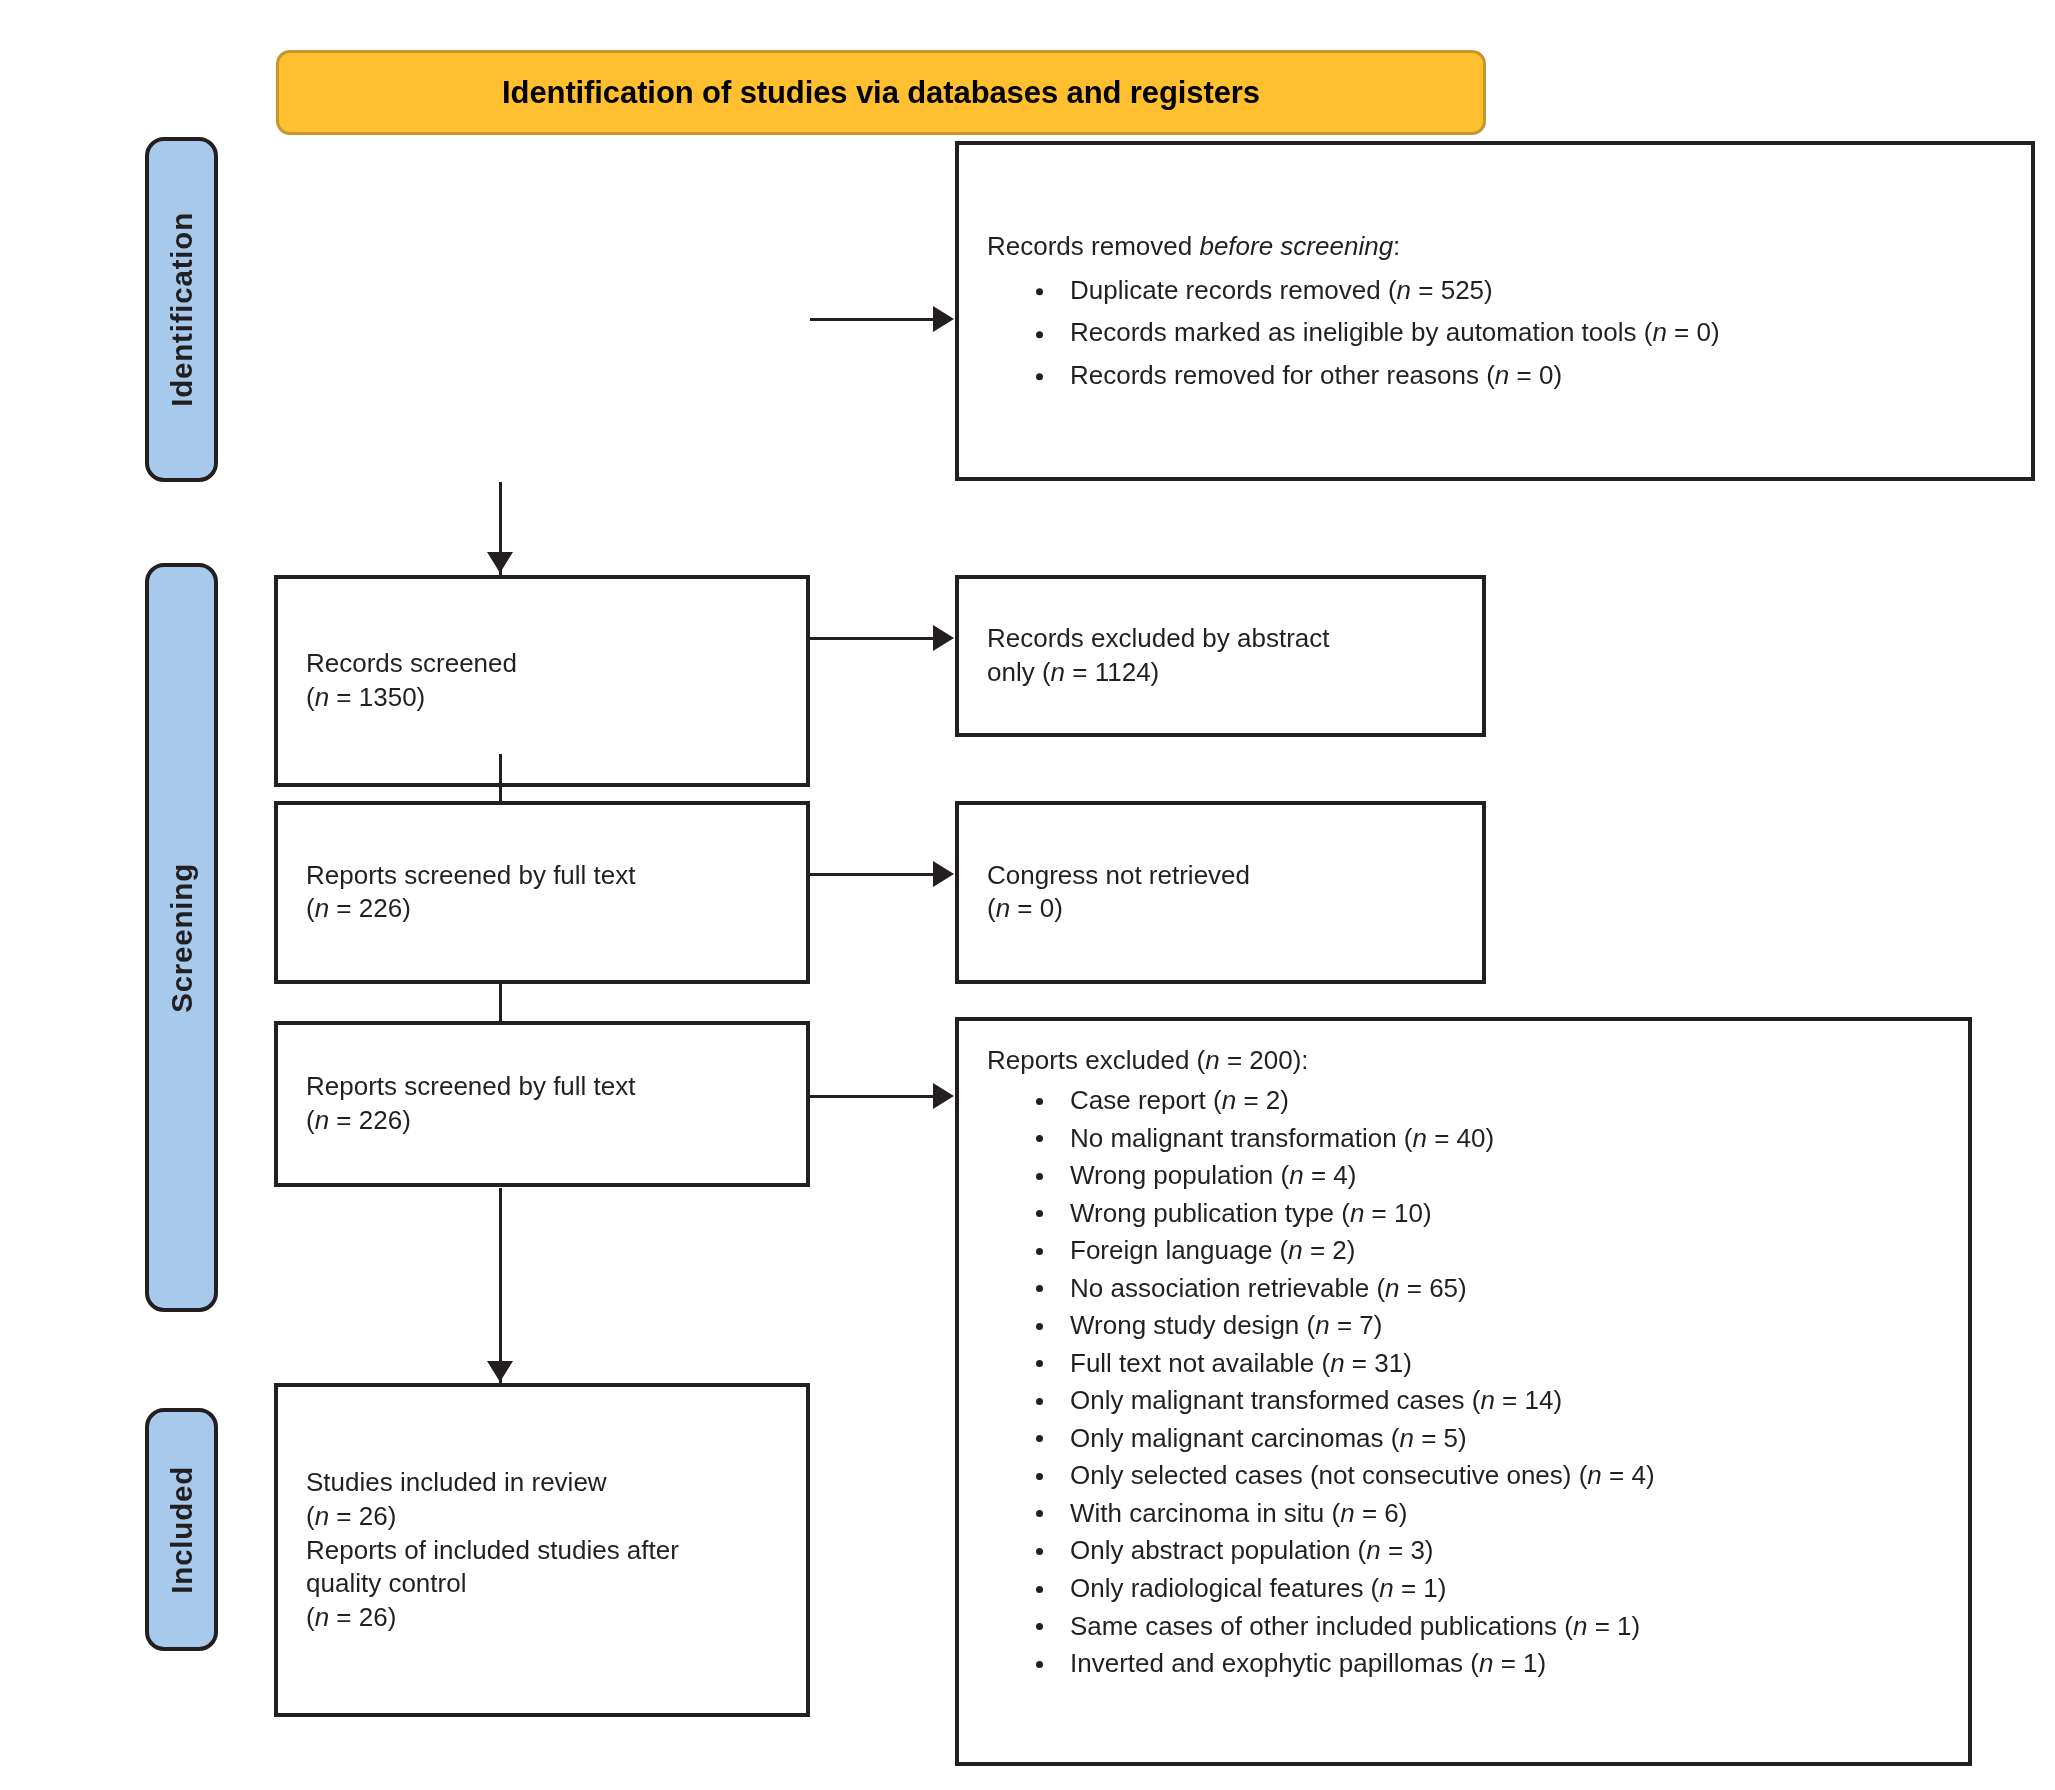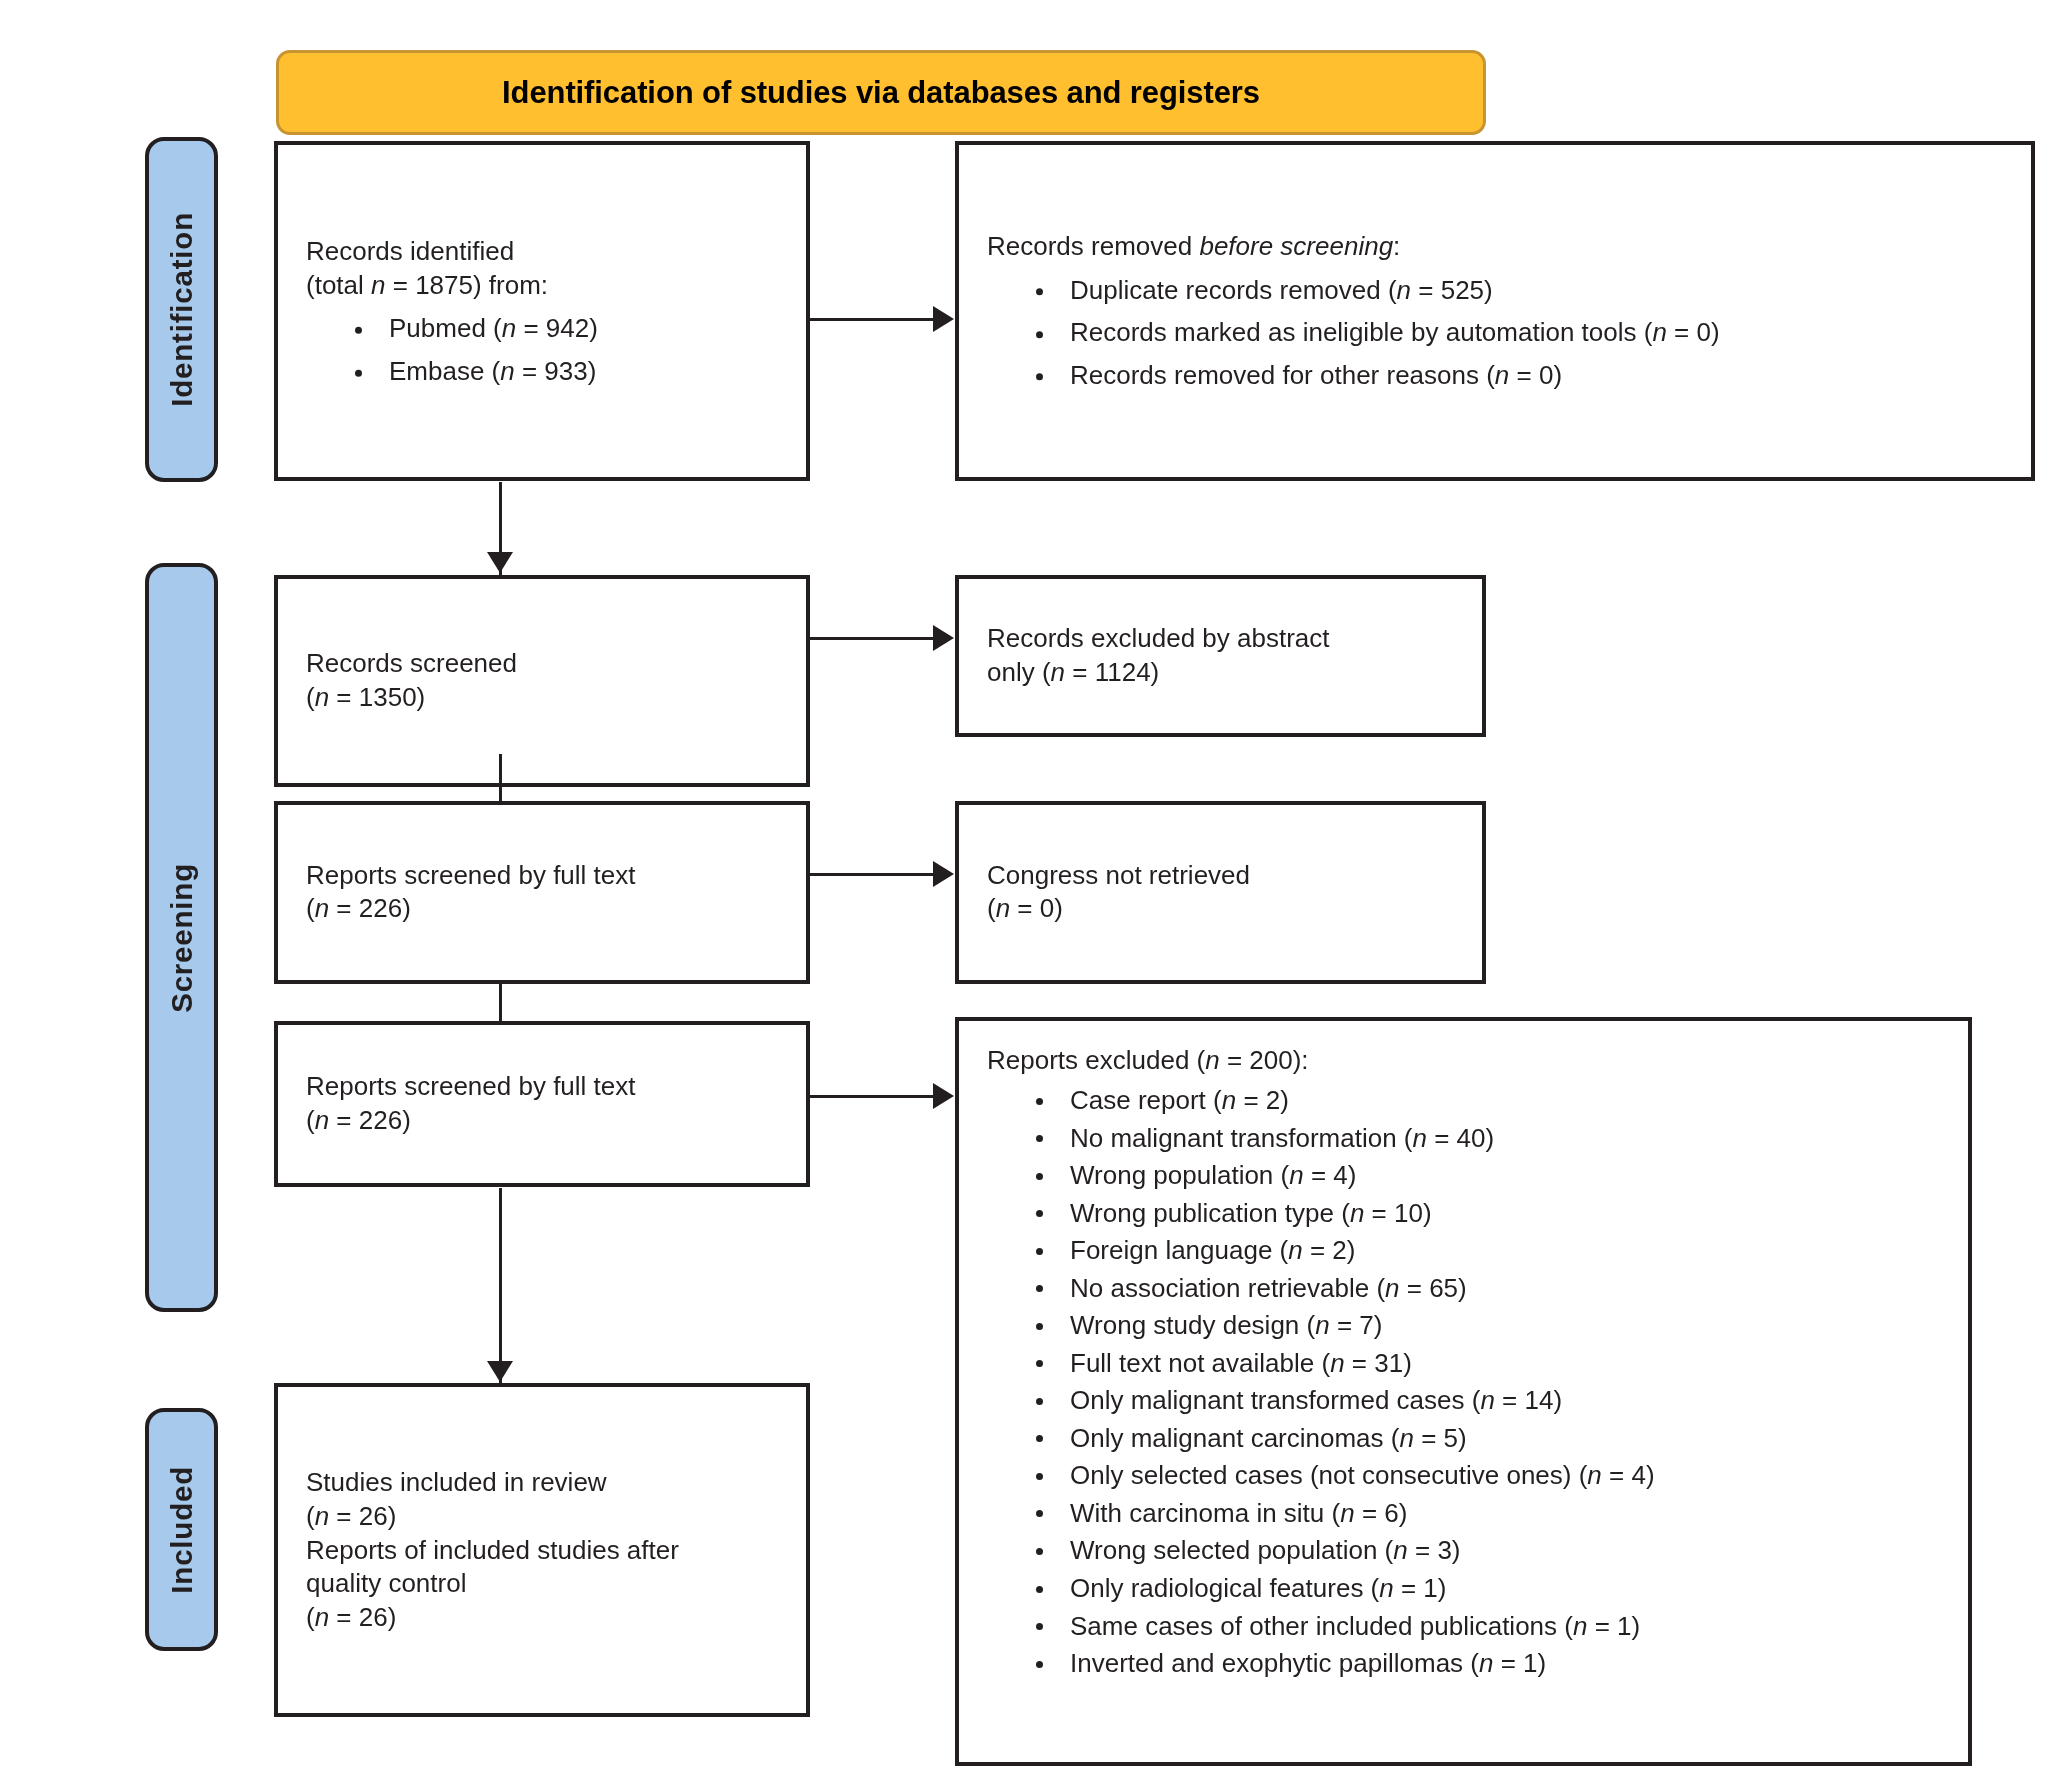--- a/index.html
+++ b/index.html
@@ -144,30 +144,20 @@
   </div>
 
   <div class="stage-label" style="left:145px; top:563px; width:73px; height:749px;">
     <span>Screening</span>
   </div>
 
   <div class="stage-label" style="left:145px; top:1408px; width:73px; height:243px;">
     <span>Included</span>
   </div>
 
-  <div class="fbox" style="left:274px; top:141px; width:536px; height:340px;">
-    <div class="fbox-inner vcenter">
-      <p>Records identified</p>
-      <p><span>(total </span><em>n</em><span> = 1875) from:</span></p>
-      <ul class="bullets" style="margin-top:10.8px;">
-        <li><span>Pubmed (</span><em>n</em><span> = 942)</span></li>
-        <li><span>Embase (</span><em>n</em><span> = 933)</span></li>
-      </ul>
-    </div>
-  </div>
 
   <div class="fbox" style="left:955px; top:141px; width:1080px; height:340px;">
     <div class="fbox-inner vcenter">
       <p><span>Records removed </span><em>before screening</em><span>:</span></p>
       <ul class="bullets" style="margin-top:10.8px;">
         <li><span>Duplicate records removed (</span><em>n</em><span> = 525)</span></li>
         <li><span>Records marked as ineligible by automation tools (</span><em>n</em><span> = 0)</span></li>
         <li><span>Records removed for other reasons (</span><em>n</em><span> = 0)</span></li>
       </ul>
     </div>
@@ -235,21 +225,21 @@
         <li><span>Wrong population (</span><em>n</em><span> = 4)</span></li>
         <li><span>Wrong publication type (</span><em>n</em><span> = 10)</span></li>
         <li><span>Foreign language (</span><em>n</em><span> = 2)</span></li>
         <li><span>No association retrievable (</span><em>n</em><span> = 65)</span></li>
         <li><span>Wrong study design (</span><em>n</em><span> = 7)</span></li>
         <li><span>Full text not available (</span><em>n</em><span> = 31)</span></li>
         <li><span>Only malignant transformed cases (</span><em>n</em><span> = 14)</span></li>
         <li><span>Only malignant carcinomas (</span><em>n</em><span> = 5)</span></li>
         <li><span>Only selected cases (not consecutive ones) (</span><em>n</em><span> = 4)</span></li>
         <li><span>With carcinoma in situ (</span><em>n</em><span> = 6)</span></li>
-        <li><span>Wrong selected population (</span><em>n</em><span> = 3)</span></li>
+        <li><span>Only abstract population (</span><em>n</em><span> = 3)</span></li>
         <li><span>Only radiological features (</span><em>n</em><span> = 1)</span></li>
         <li><span>Same cases of other included publications (</span><em>n</em><span> = 1)</span></li>
         <li><span>Inverted and exophytic papillomas (</span><em>n</em><span> = 1)</span></li>
       </ul>
     </div>
   </div>
 
   <div class="hline" style="left:810px; top:1095px; width:125px;"></div>
   <div class="arrow-right" style="left:933px; top:1083px;"></div>
 

